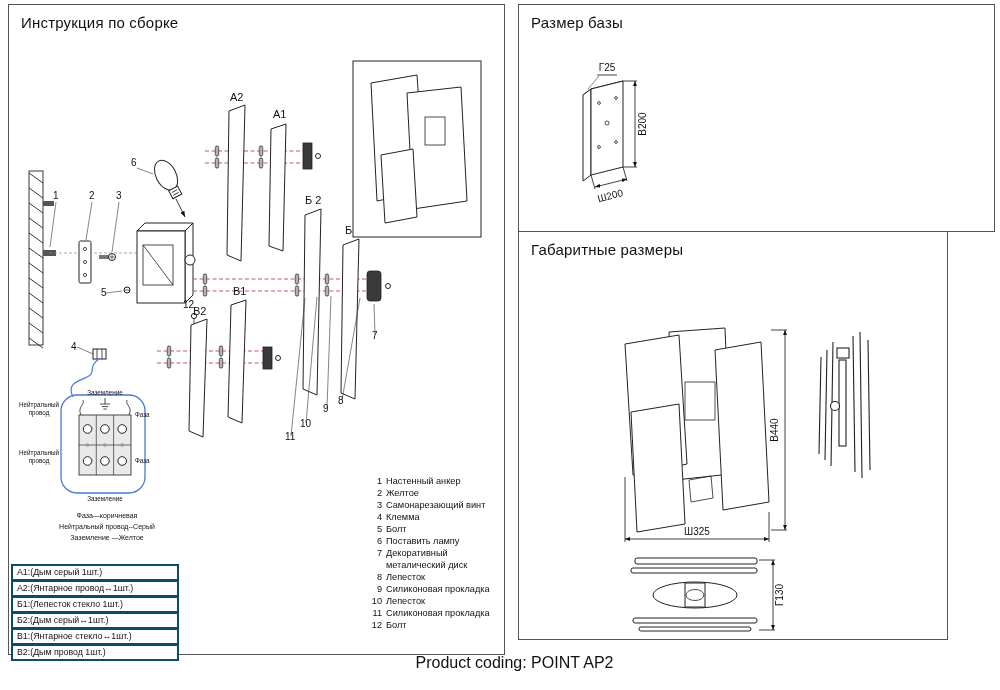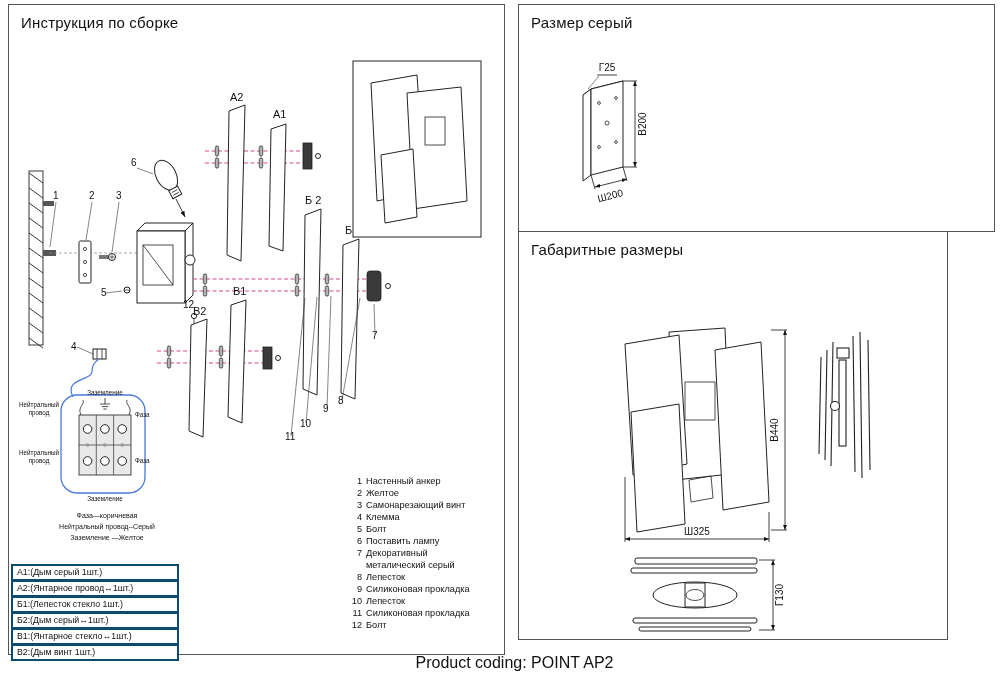--- a/index.html
+++ b/index.html
@@ -18,21 +18,21 @@
   .plate{fill:#fff;stroke:#222;stroke-width:1;}
   .dk{fill:#3a3a3a;stroke:#222;stroke-width:.8;}
   .thin{stroke:#222;stroke-width:.8;fill:none;}
   .dim{font-size:10px;}
   .dimln{stroke:#111;stroke-width:.8;fill:none;}
   .w6{font-size:6.3px;}
   .w7{font-size:7px;}
   .blue{stroke:var(--wire-blue,#4a79d9);fill:none;}
   
   #parts-list{position:absolute;left:337px;top:470px;width:158px;font-size:9.2px;line-height:12px;z-index:4;}
-  .part-row{white-space:nowrap;}
+  .part-row{white-space:nowrap;margin-left:20px;}
   .pn{display:inline-block;width:16px;text-align:right;margin-right:4px;}
   
   #glass-list{position:absolute;left:2px;top:560px;width:168px;z-index:4;}
   .glass-box{border:2px solid #0c4a6e;padding:1px 4px;font-size:8.8px;line-height:11px;margin-top:-1px;background:#fff;white-space:nowrap;}
   #footer{position:absolute;left:0;top:654px;width:1000px;text-align:center;font-size:16px;padding-left:29px;box-sizing:border-box;}
 </style>
 </head>
 <body>
 
 <div class="panel" id="assembly-panel">
@@ -241,40 +241,40 @@
   </svg>
 
   <div id="parts-list">
     <div class="part-row"><span class="pn">1</span><span>Настенный анкер</span></div>
     <div class="part-row"><span class="pn">2</span><span>Желтое</span></div>
     <div class="part-row"><span class="pn">3</span><span>Самонарезающий винт</span></div>
     <div class="part-row"><span class="pn">4</span><span>Клемма</span></div>
     <div class="part-row"><span class="pn">5</span><span>Болт</span></div>
     <div class="part-row"><span class="pn">6</span><span>Поставить лампу</span></div>
     <div class="part-row"><span class="pn">7</span><span>Декоративный</span></div>
-    <div class="part-row"><span class="pn"></span><span>металический серый</span></div>
+    <div class="part-row"><span class="pn"></span><span>металический диск</span></div>
     <div class="part-row"><span class="pn">8</span><span>Лепесток</span></div>
     <div class="part-row"><span class="pn">9</span><span>Силиконовая прокладка</span></div>
     <div class="part-row"><span class="pn">10</span><span>Лепесток</span></div>
     <div class="part-row"><span class="pn">11</span><span>Силиконовая прокладка</span></div>
     <div class="part-row"><span class="pn">12</span><span>Болт</span></div>
   </div>
 
   <div id="glass-list">
     <div class="glass-box">A1:(Дым серый 1шт.)</div>
     <div class="glass-box">A2:(Янтарное провод↔1шт.)</div>
     <div class="glass-box">Б1:(Лепесток стекло 1шт.)</div>
     <div class="glass-box">Б2:(Дым серый↔1шт.)</div>
     <div class="glass-box">B1:(Янтарное стекло↔1шт.)</div>
-    <div class="glass-box">B2:(Дым винт 1шт.)</div>
+    <div class="glass-box">B2:(Дым провод 1шт.)</div>
   </div>
 </div>
 
 <div class="panel" id="base-panel">
-  <div class="panel-title">Размер серый</div>
+  <div class="panel-title">Размер базы</div>
   <svg class="diag" width="475" height="226" viewBox="0 0 475 226">
     <defs>
       <marker id="arrB" markerWidth="7" markerHeight="5" refX="6.5" refY="2.5" orient="auto-start-reverse">
         <path d="M0,0L6.5,2.5L0,5z" fill="#111"></path>
       </marker>
     </defs>
     <g>
       <polygon points="64,90 96,82 104,76 72,84" class="plate"></polygon>
       <polygon points="64,90 72,84 72,170 64,176" class="plate"></polygon>
       <polygon points="72,84 104,76 104,162 72,170" class="plate"></polygon>

